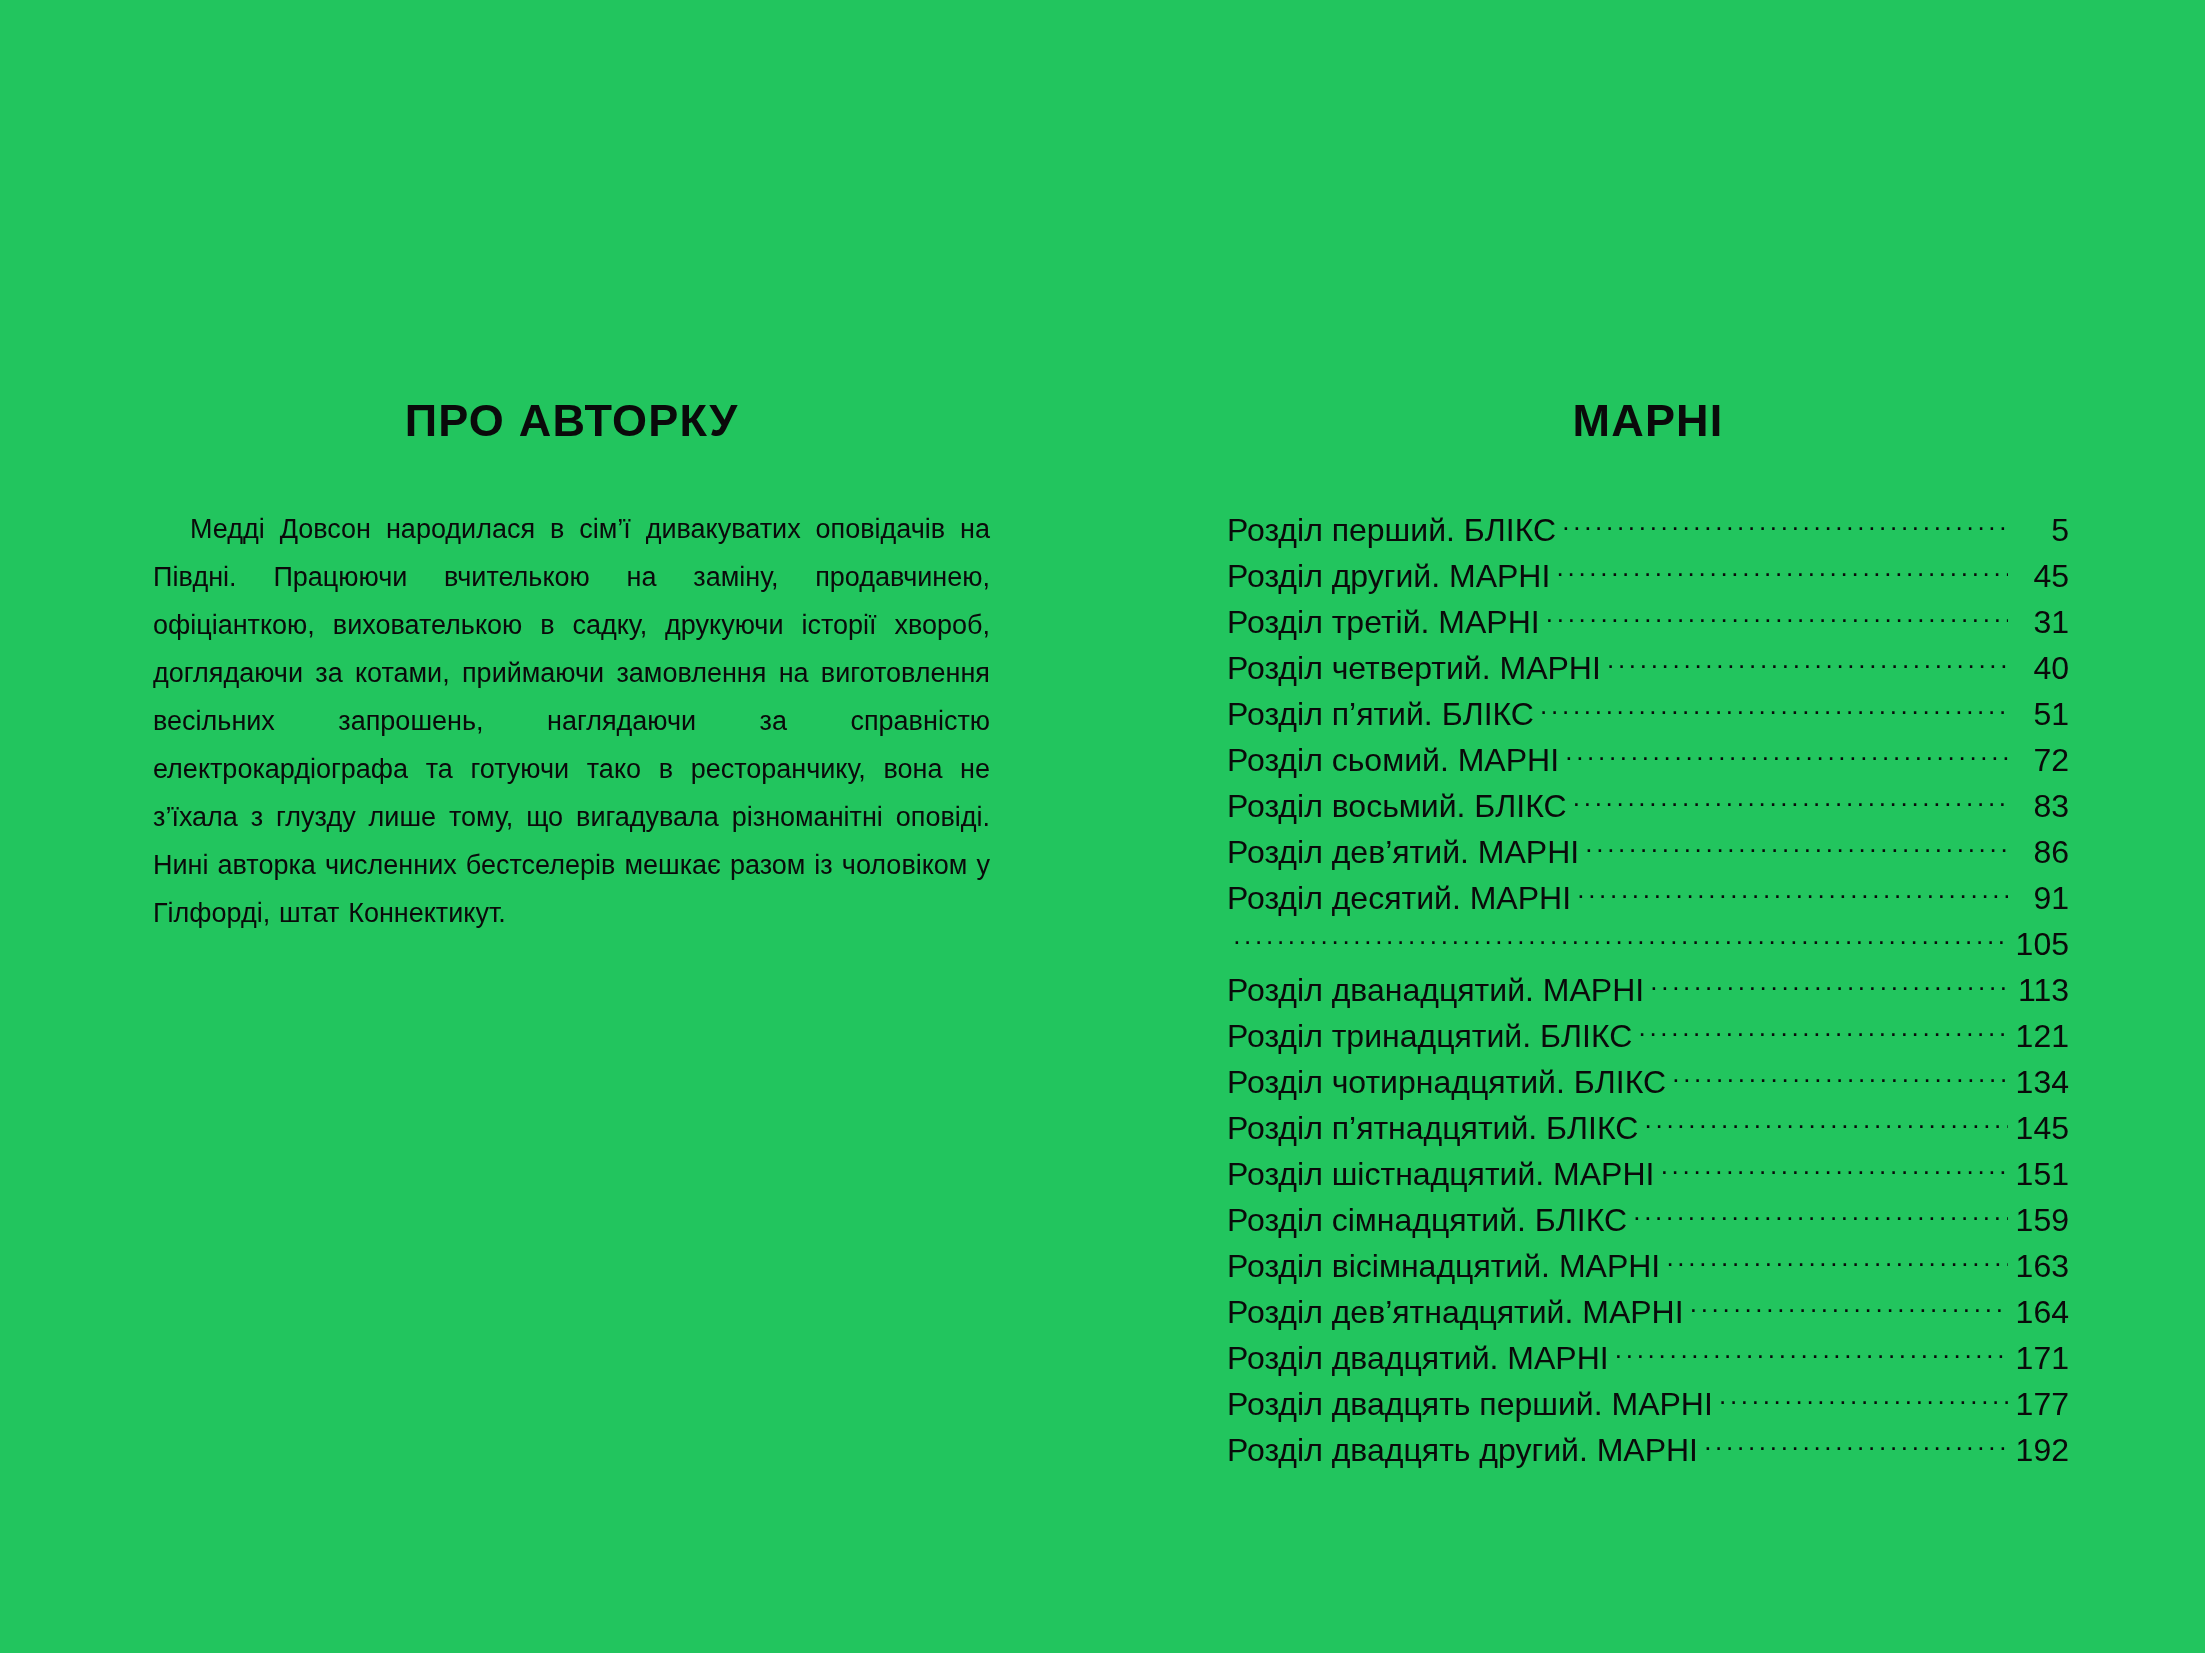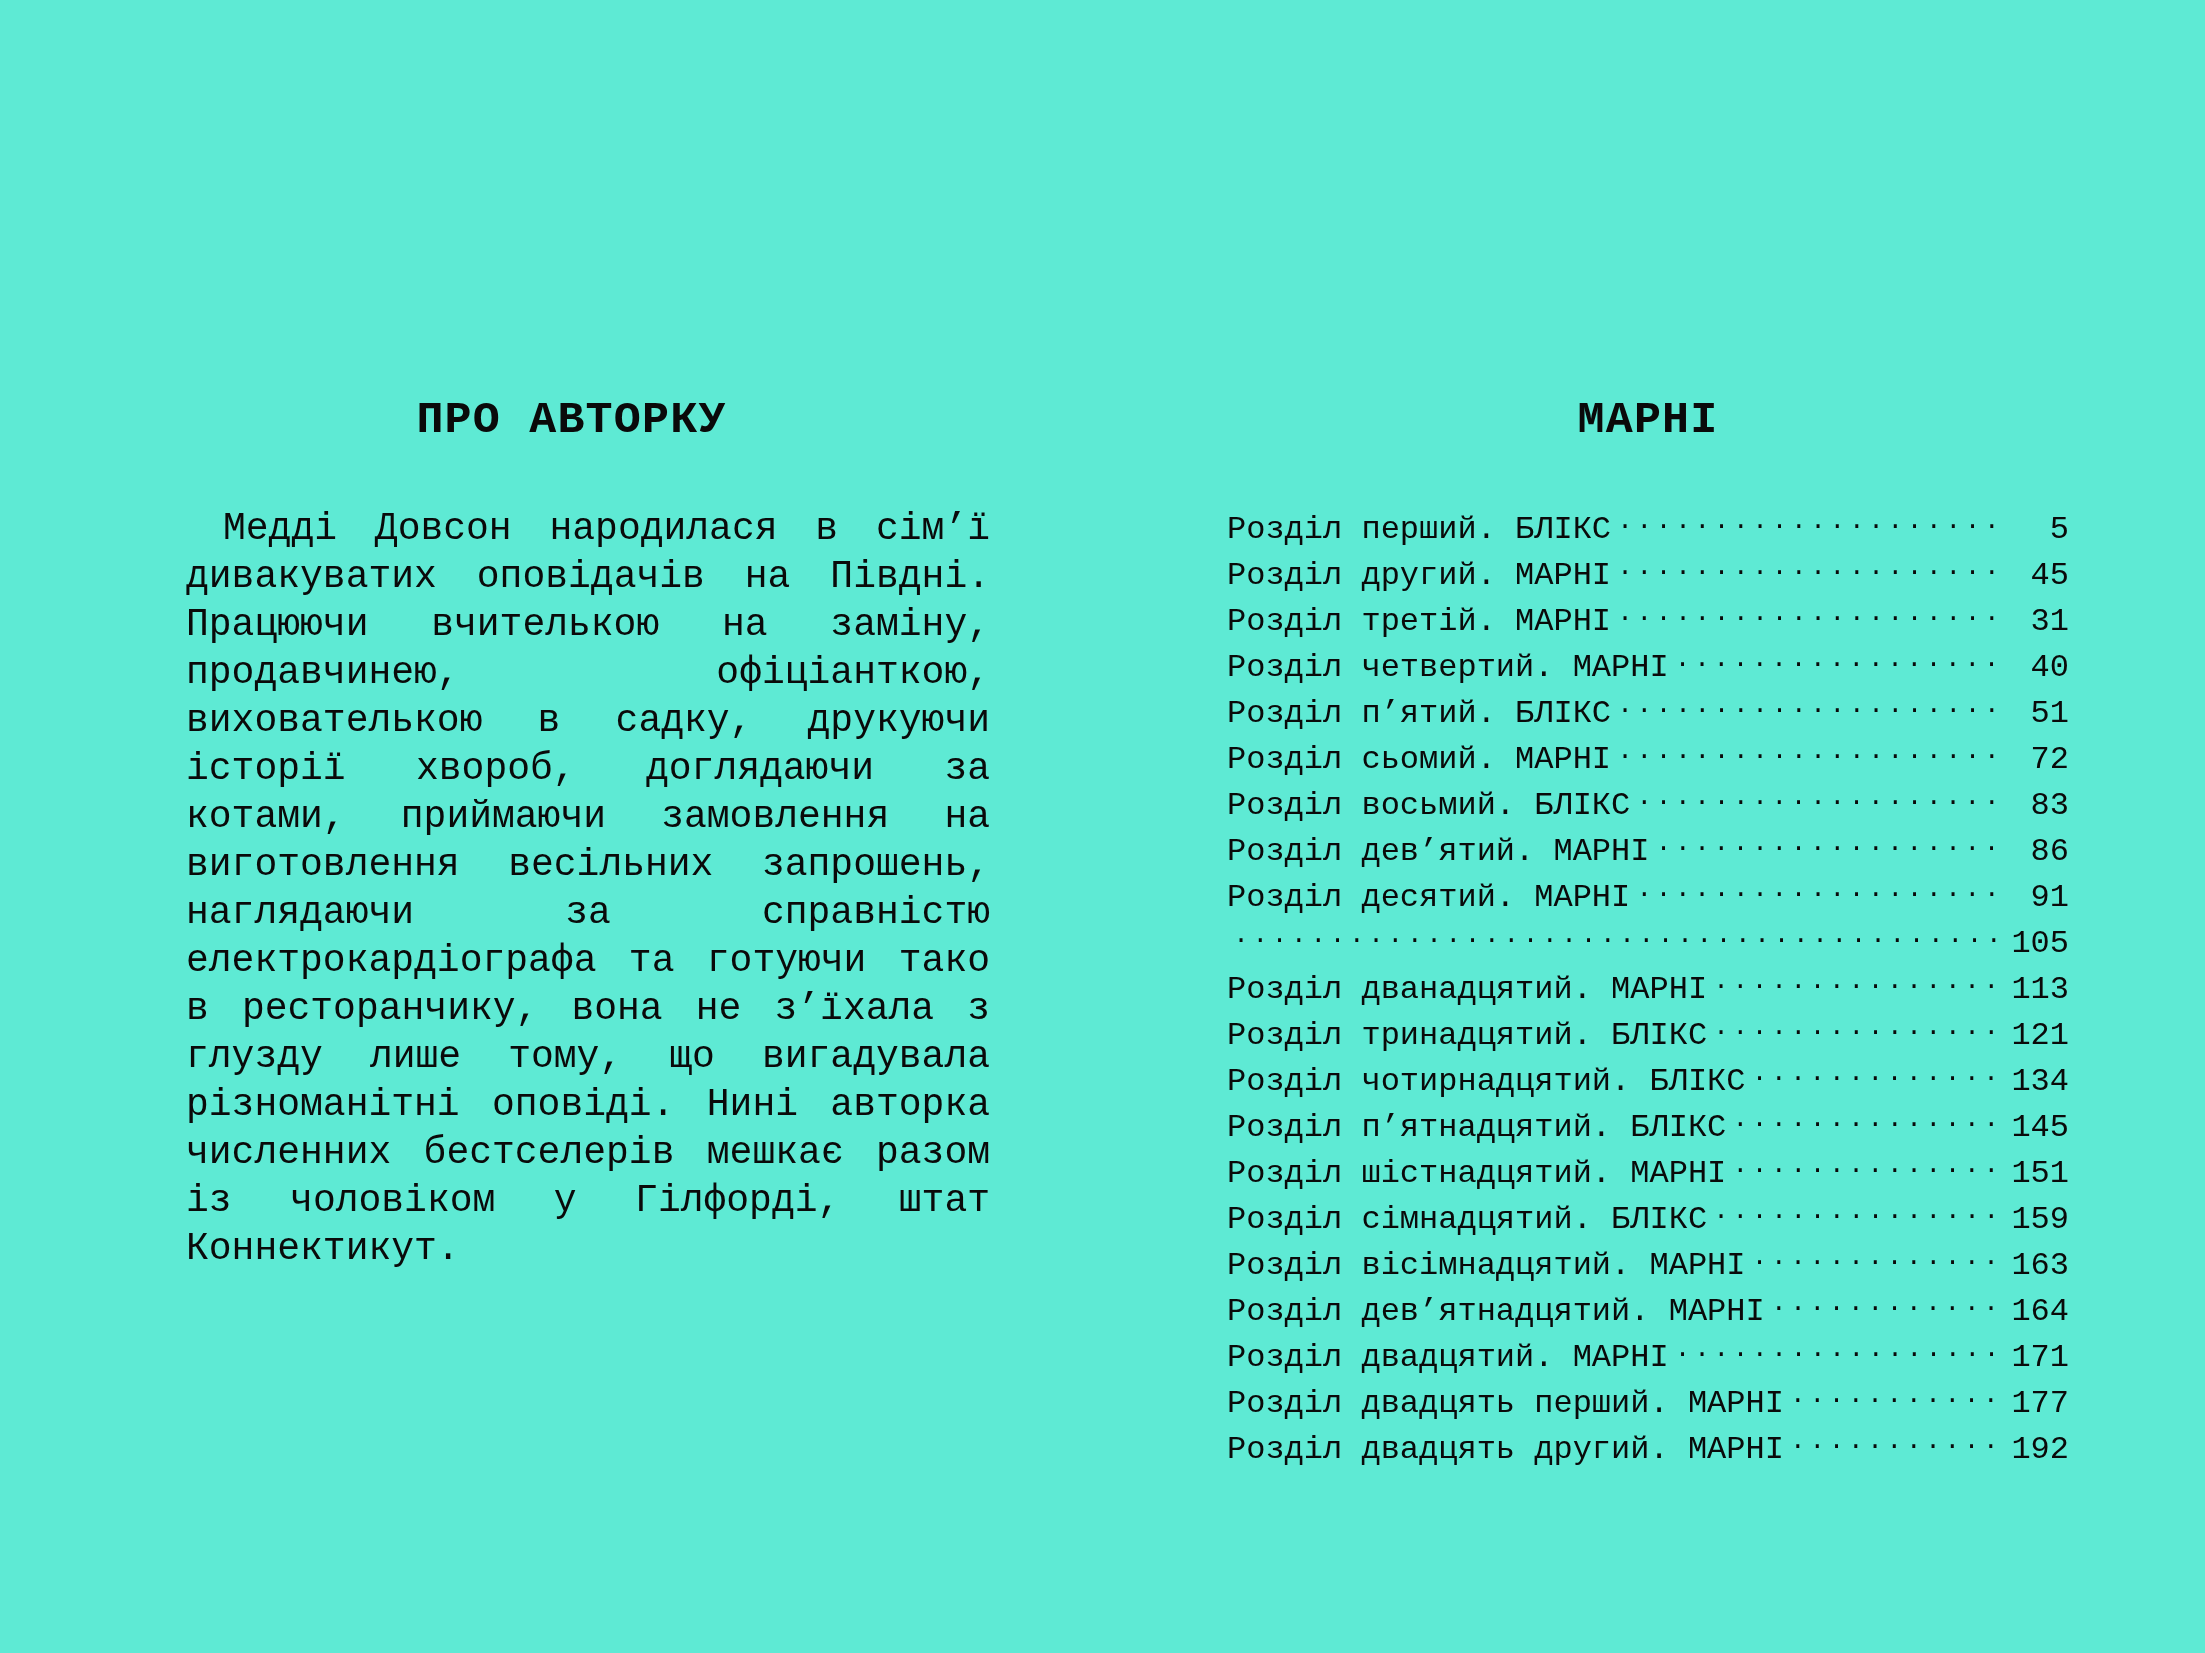--- a/index.html
+++ b/index.html
@@ -4,49 +4,48 @@
 <style>
   html, body {
     margin: 0;
     padding: 0;
     background: #ffffff;
   }
   .book-spread {
     position: relative;
     width: 2205px;
     height: 1654px;
-    background: #5eead4;
+    background: #22c55e;
     color: #0a0a0a;
-    font-family: Liberation Mono, monospace;
+    font-family: Liberation Sans, sans-serif;
     overflow: hidden;
   }
 
   
   .left-page-column {
     position: absolute;
     left: 153px;
     top: 368px;
     width: 837px;
   }
   .section-title {
     font-size: 45px;
     line-height: 45px;
     font-weight: bold;
     text-align: center;
     letter-spacing: 1.2px;
     white-space: nowrap;
   }
   .about-paragraph {
     margin-top: 62px;
-    font-size: 38px;
+    font-size: 27px;
     line-height: 48px;
     text-align: justify;
     text-indent: 37px;
     word-spacing: 1.2px;
-    margin-left: 33px;
   }
 
   
   .right-page-column {
     position: absolute;
     left: 1227px;
     top: 368px;
     width: 842px;
   }
   .toc-list {

